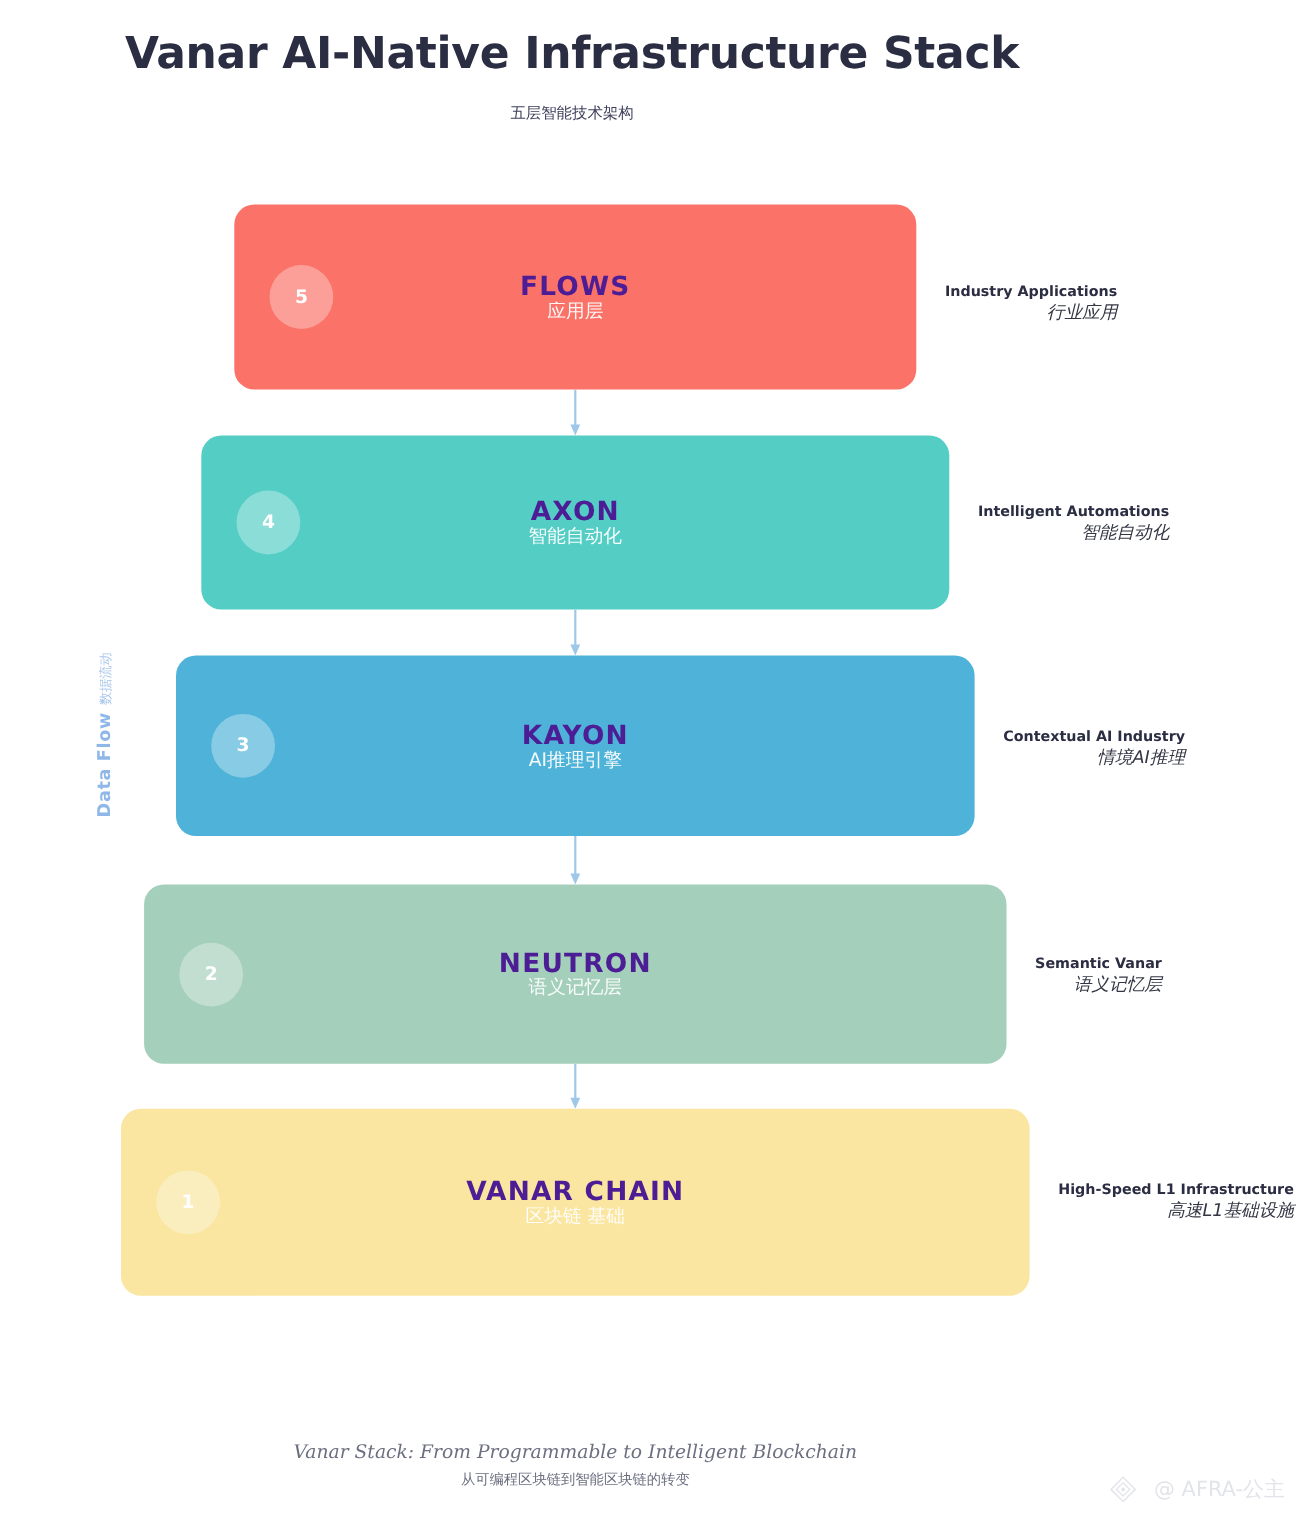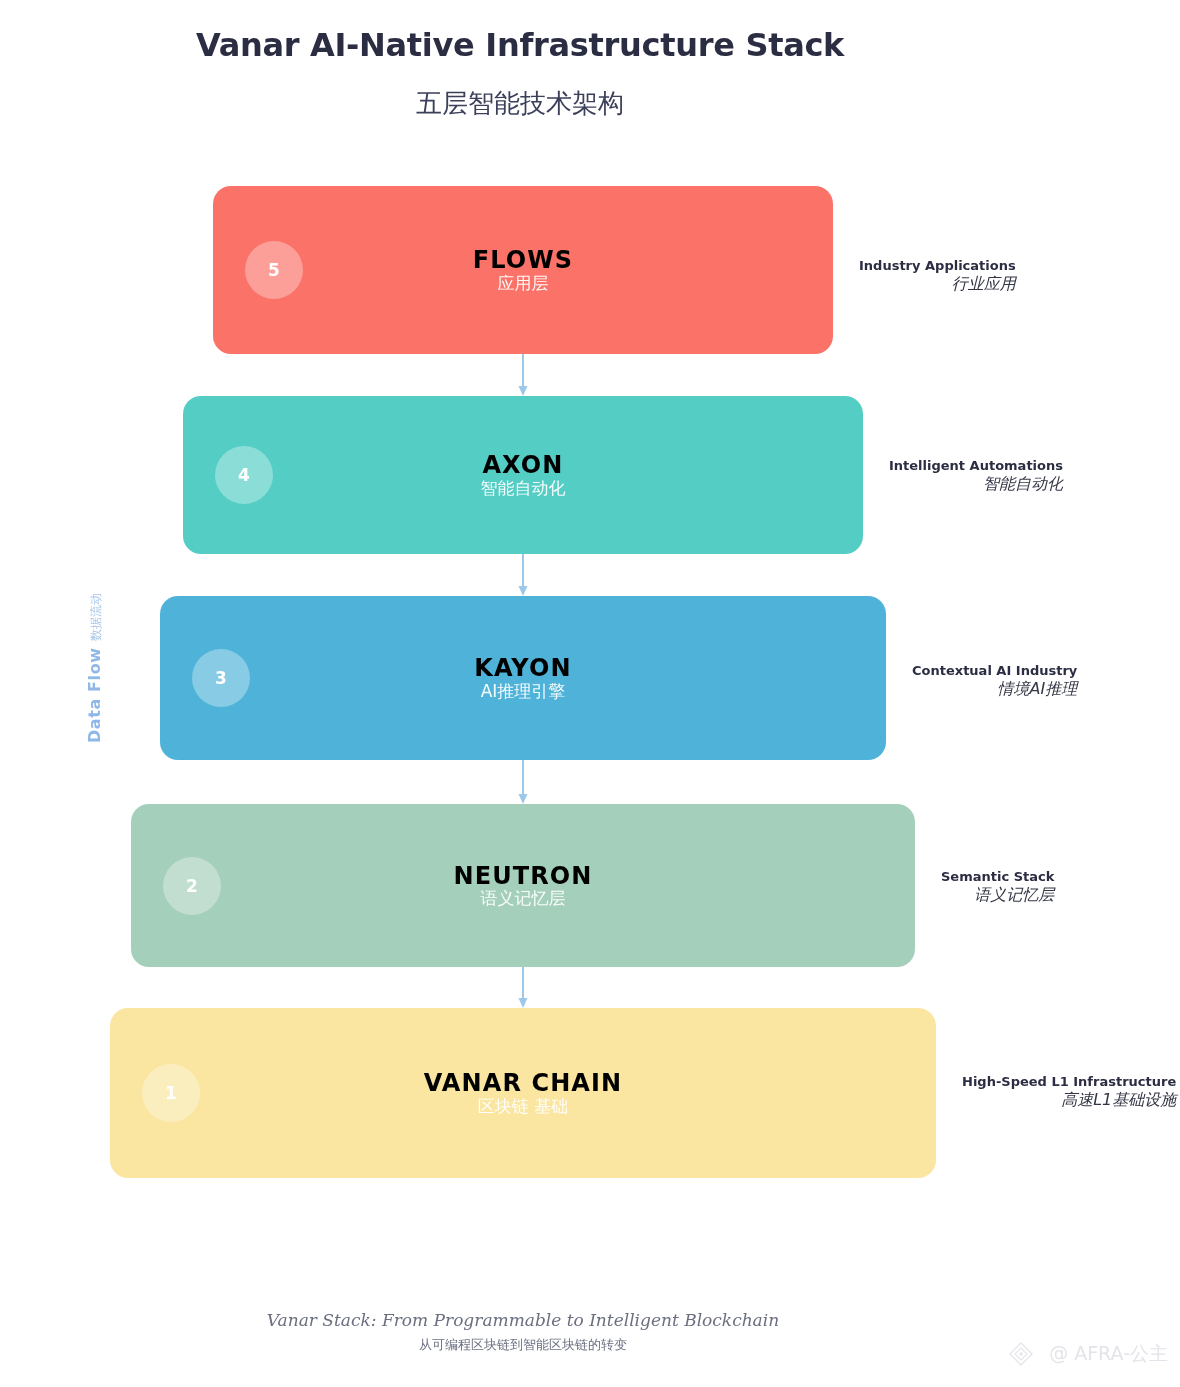--- a/index.html
+++ b/index.html
@@ -18,29 +18,29 @@
   
   .header {
     position: absolute;
     top: 26px;
     left: 0;
     width: 1040px;
     text-align: center;
   }
   .title {
     margin: 0;
-    font-size: 32px;
+    font-size: 40px;
     font-weight: bold;
     letter-spacing: -0.3px;
     color: #2b2d42;
     font-family: "DejaVu Sans", "Liberation Sans", sans-serif;
   }
   .subtitle {
     margin: 22px 0 0 0;
-    font-size: 26px;
+    font-size: 14px;
     color: #3d405b;
     font-family: Liberation Mono, monospace;
   }
 
   
   .stack {
     position: absolute;
     top: 186px;
     left: 0;
     width: 1180px;
@@ -77,21 +77,21 @@
     display: flex;
     align-items: center;
     justify-content: center;
     color: #ffffff;
     font-size: 17px;
     font-weight: bold;
     font-family: "DejaVu Sans", "Liberation Sans", sans-serif;
   }
 
   .layer-title {
-    color: #000000;
+    color: #4c1d95;
     font-size: 24px;
     font-weight: bold;
     letter-spacing: 1.1px;
     font-family: "DejaVu Sans", "Liberation Sans", sans-serif;
     line-height: 1.1;
   }
   .layer-sub {
     color: rgba(255,255,255,0.94);
     font-size: 17px;
     font-family: "DejaVu Sans", "Liberation Sans", sans-serif;
@@ -272,21 +272,21 @@
   </div>
 
   <div class="layer-row" id="row-3" style="top: 618px;">
     <div class="layer-box" id="box-3" style="width: 784px; height: 163px; background: rgb(164, 207, 187);">
       <div class="badge">2</div>
       <div class="layer-title">NEUTRON</div>
       <div class="layer-sub">语义记忆层</div>
     </div>
   </div>
   <div class="side-note" id="note-3" style="top: 683px; left: 941px;">
-    <span class="en">Semantic Stack</span>
+    <span class="en">Semantic Vanar</span>
     <span class="zh">语义记忆层</span>
   </div>
 
   <div class="layer-row" id="row-4" style="top: 822px;">
     <div class="layer-box" id="box-4" style="width: 826px; height: 170px; background: rgb(250, 230, 160);">
       <div class="badge">1</div>
       <div class="layer-title">VANAR CHAIN</div>
       <div class="layer-sub">区块链 基础</div>
     </div>
   </div>

